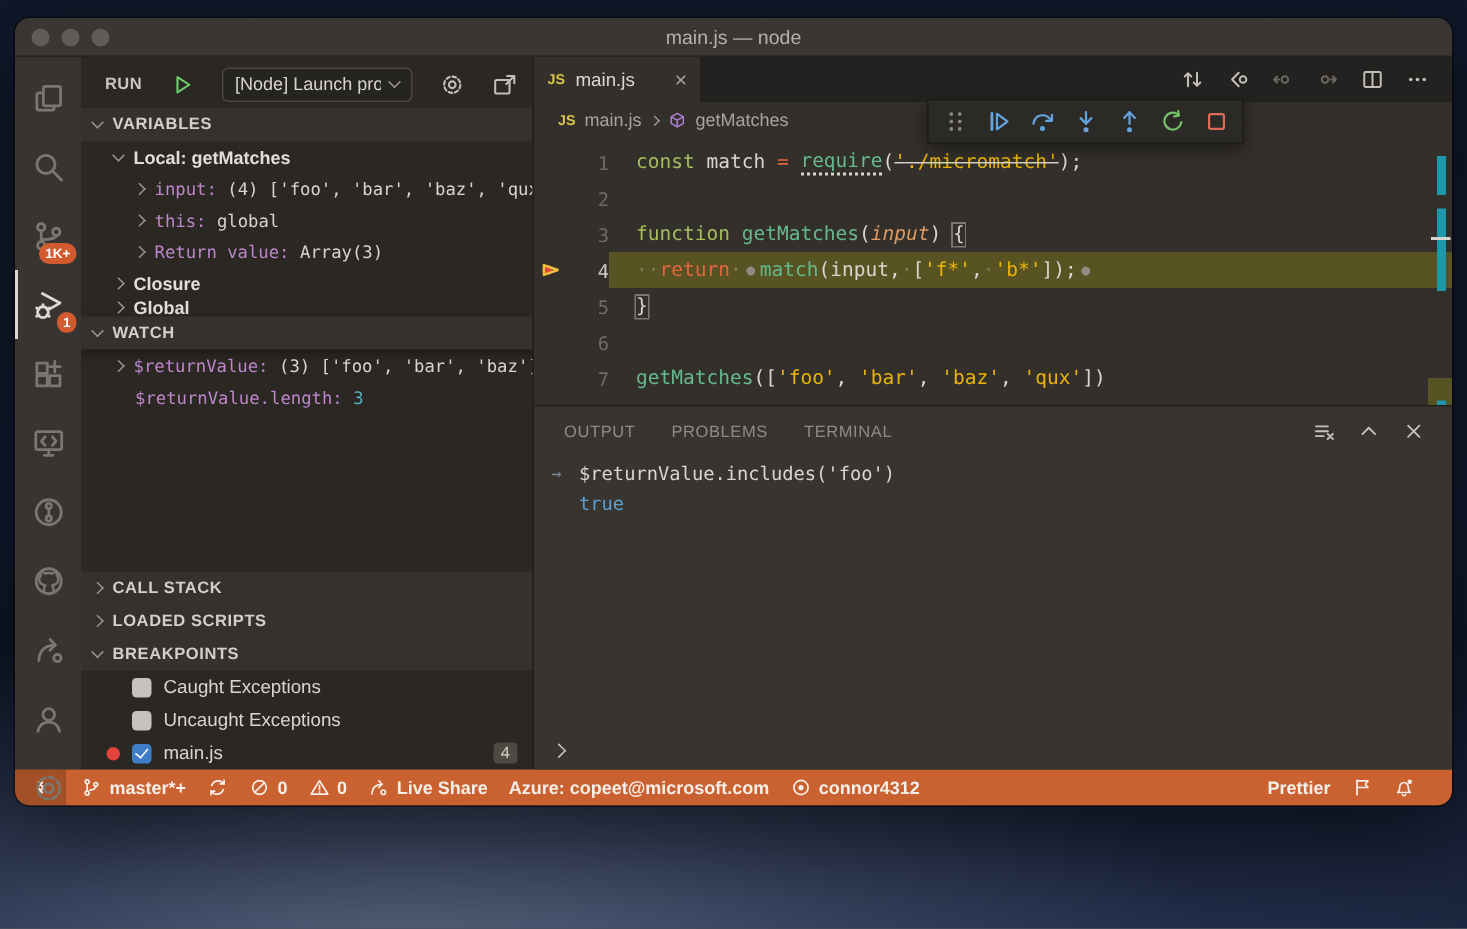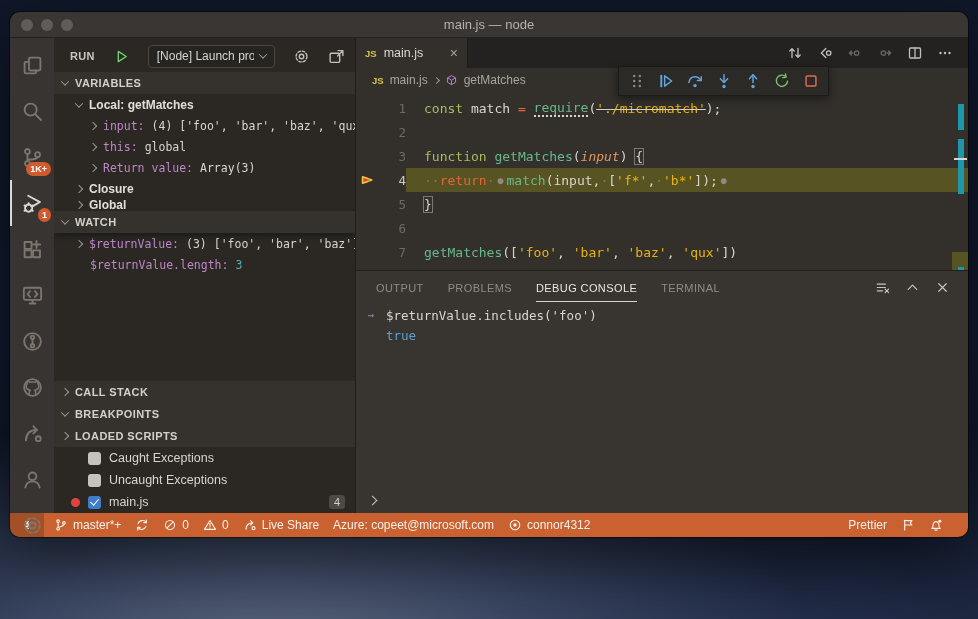--- a/index.html
+++ b/index.html
@@ -111,21 +111,21 @@
   .panel-content { flex:1; font-family:"DejaVu Sans Mono", monospace; font-size:12.5px; padding-top:3px; overflow:hidden; }
   .con-row { display:flex; line-height:20px; }
   .con-gut { width:30px; flex:none; text-align:center; color:#7e8aa0; font-size:11px; }
   .con-txt { color:#d9d6cf; }
   .con-txt.result { color:#5b9fd4; }
   .panel-input { height:26px; flex:none; display:flex; align-items:center; padding-left:13px; }
   .panel-input .chev { width:7px; height:7px; border-color:#cac7c0; border-width:1.8px; }
   
   .statusbar { height:24px; flex:none; background:#c96230; display:flex; align-items:center; color:#f6efe9; font-size:12px; }
   .sb-group { display:flex; align-items:center; height:100%; }
-  .sb-item { display:flex; align-items:center; gap:5px; padding:0 7px; height:100%; cursor:pointer; white-space:nowrap; }
+  .sb-item { display:flex; align-items:center; gap:5px; padding:0 7px; height:100%; cursor:pointer; white-space:nowrap;font-weight:bold; }
   .sb-item svg { width:14px; height:14px; }
   .sb-item.segment { background:rgba(0,0,0,.18); padding:0 10px; margin-right:3px; }
   .sb-right { margin-left:auto; padding-right:18px; }
 </style>
 </head>
 <body>
 
 <div class="window">
   <div class="titlebar">
     <div class="traffic">
@@ -317,26 +317,26 @@
             <span class="var-val num" style="margin-left: 7px;">3</span>
           </div>
         </div>
 
       <div class="sidebar-bottom">
         <div class="section-header">
           <span class="chev right"></span>
           <span class="hdr-t">CALL STACK</span>
         </div>
         <div class="section-header">
+          <span class="chev right"></span>
+          <span class="hdr-t">LOADED SCRIPTS</span>
+        </div>
+        <div class="section-header">
           <span class="chev down"></span>
           <span class="hdr-t">BREAKPOINTS</span>
-        </div>
-        <div class="section-header">
-          <span class="chev right"></span>
-          <span class="hdr-t">LOADED SCRIPTS</span>
         </div>
         <div id="bp-rows">
             <div class="bp-row">
               <span class="cb"></span>
               <span class="lbl">Caught Exceptions</span>
             </div>
             <div class="bp-row">
               <span class="cb"></span>
               <span class="lbl">Uncaught Exceptions</span>
             </div>
@@ -510,21 +510,20 @@
           <div class="code-line"><div class="gut-bp"></div><div class="gut-num">5</div><div class="line-body"><span class="tk-plain tk-brk">}</span></div></div>
           <div class="code-line"><div class="gut-bp"></div><div class="gut-num">6</div><div class="line-body"></div></div>
           <div class="code-line"><div class="gut-bp"></div><div class="gut-num">7</div><div class="line-body"><span class="tk-fn">getMatches</span><span class="tk-plain">([</span><span class="tk-str">'foo'</span><span class="tk-plain">, </span><span class="tk-str">'bar'</span><span class="tk-plain">, </span><span class="tk-str">'baz'</span><span class="tk-plain">, </span><span class="tk-str">'qux'</span><span class="tk-plain">])</span></div></div>
           <div class="code-line"><div class="gut-bp"></div><div class="gut-num">8</div><div class="line-body"></div></div>
         </div>
 
       <div class="panel">
         <div class="panel-tabs" id="panel-tabs">
             <span class="ptab">OUTPUT</span>
             <span class="ptab">PROBLEMS</span>
-            <span class="ptab active">DEBUG CONSOLE</span>
             <span class="ptab">TERMINAL</span>
             <div class="panel-actions">
               <div class="pa-btn">
                 <span style="display: flex;">
                   <svg viewBox="0 0 16 16" fill="none" stroke="currentColor" stroke-width="1.3" stroke-linecap="round" stroke-linejoin="round">
                     <path d="M2.5 4.5h8.5M2.5 8h8.5M2.5 11.5H8"></path>
                     <path d="M10.8 9.8l3.7 3.7M14.5 9.8l-3.7 3.7"></path>
                   </svg>
                 </span>
               </div>

